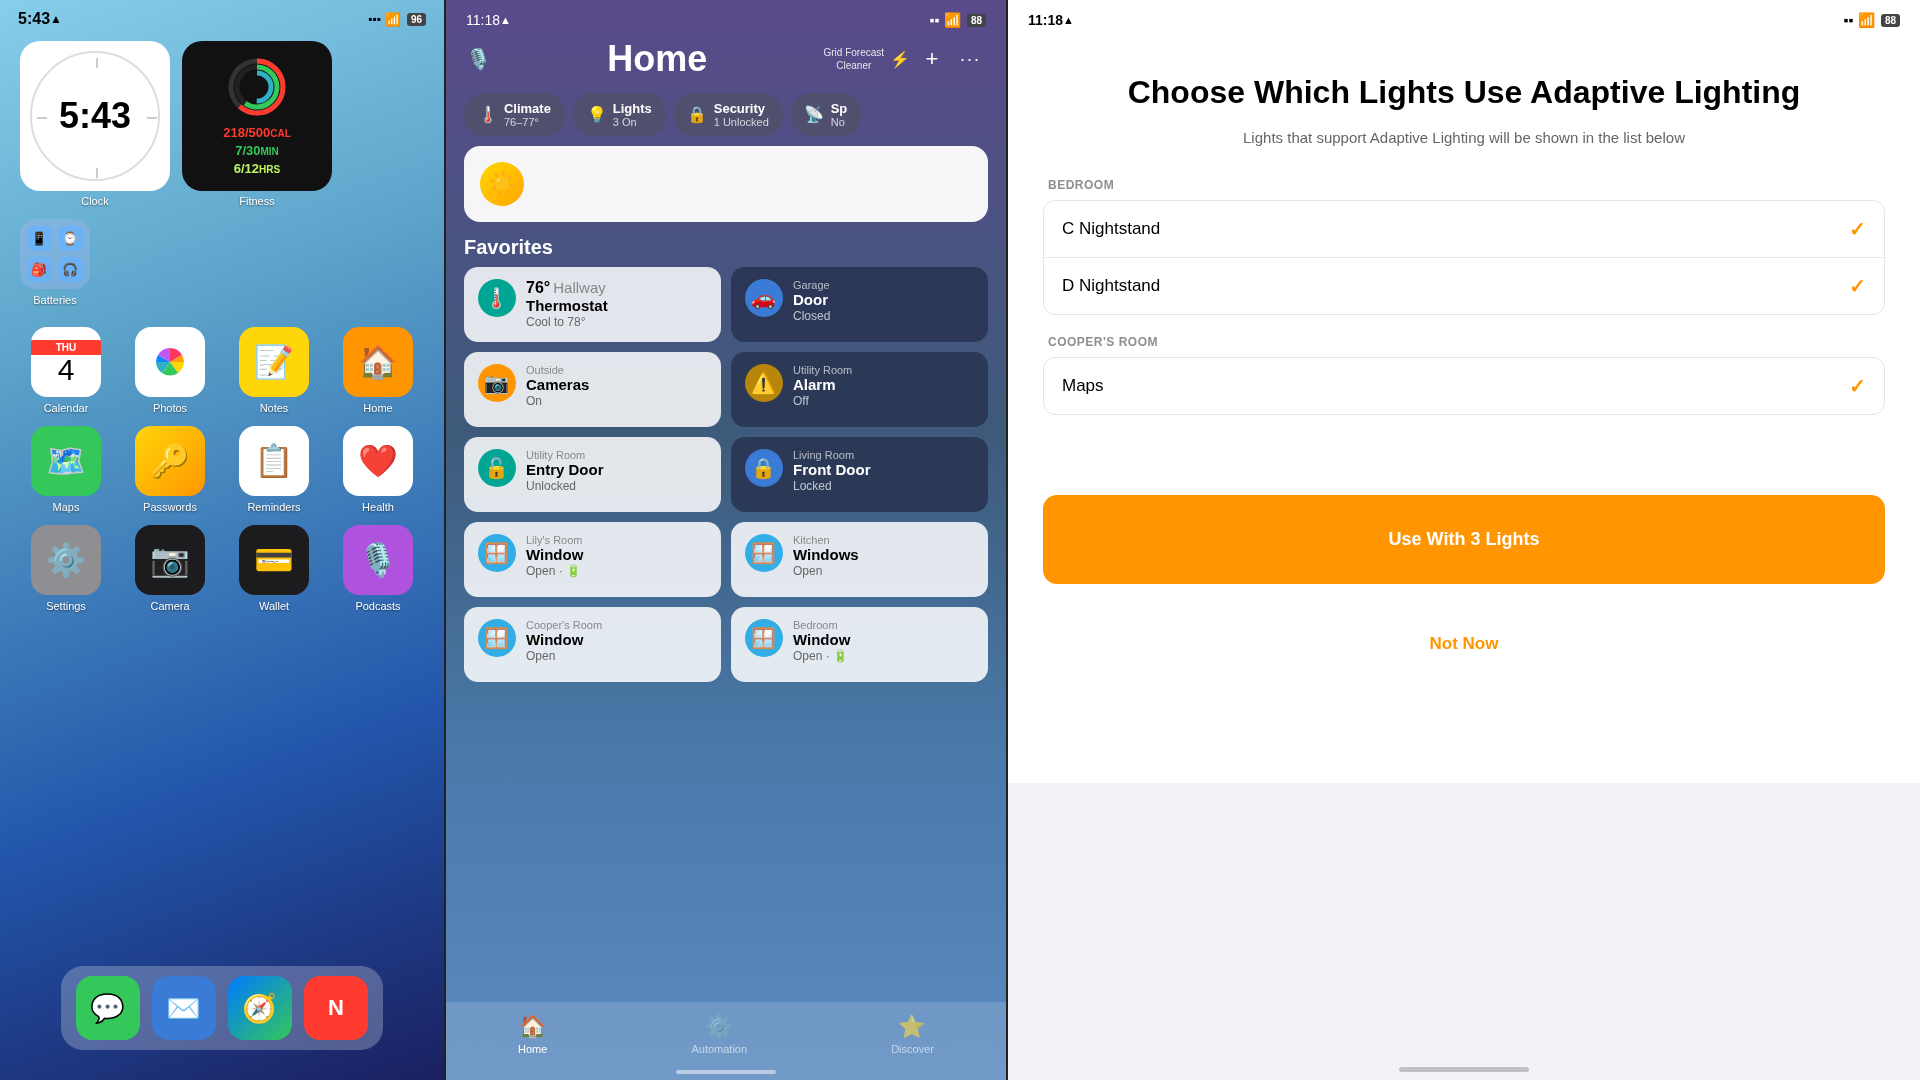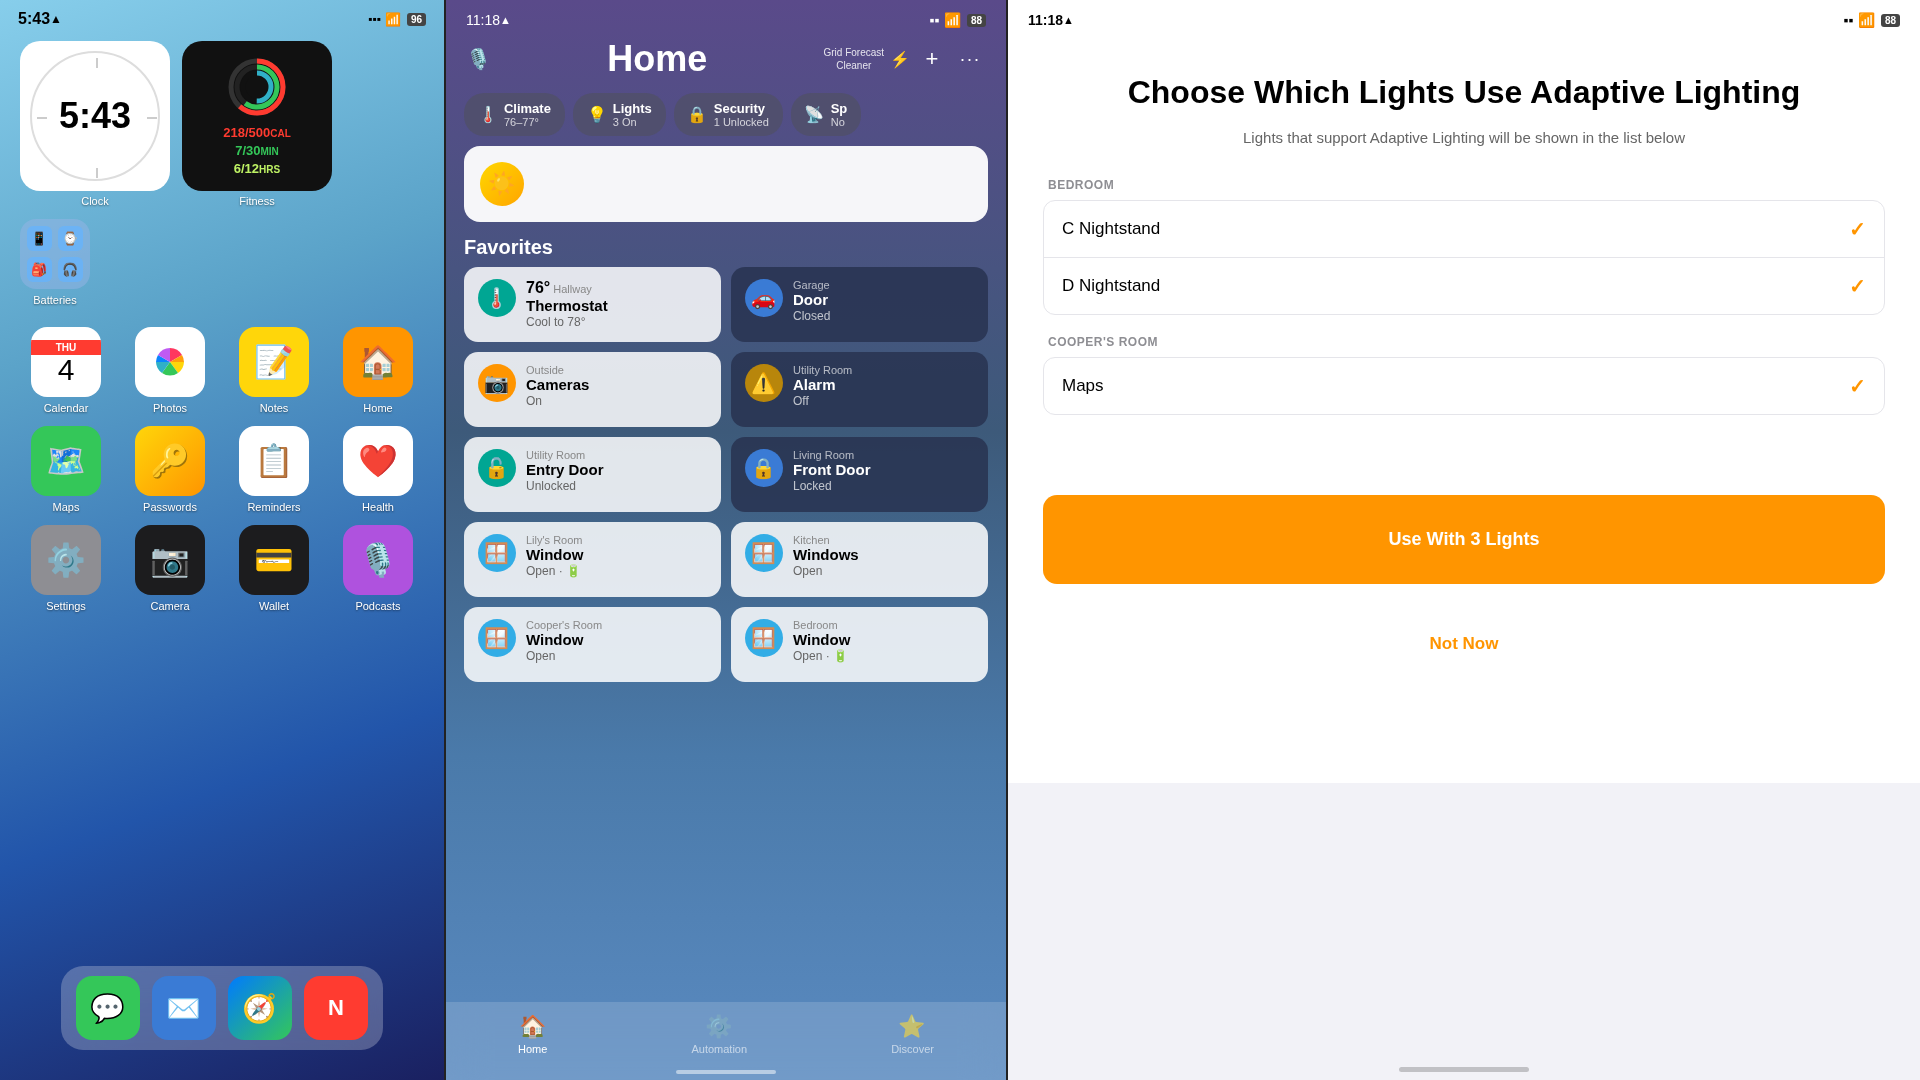--- a/index.html
+++ b/index.html
@@ -754,21 +754,21 @@
     <div class="adaptive-icon">☀️</div>
   </div>
 
   <div class="favorites-label">Favorites</div>
 
   <div class="fav-grid">
 
     <div class="fav-tile light">
       <div class="fav-tile-icon icon-teal" style="color:#fff;font-size:20px;">🌡️</div>
       <div class="fav-tile-text">
-        <div class="room"><span style="font-size:16px;font-weight:700;color:#000;">76°</span> <span style="color:#888;font-size:11px;">Hallway</span></div>
+        <div class="room"><span style="font-size:16px;font-weight:700;color:#000;">76°</span> <span style="color:#888;font-size:15px;">Hallway</span></div>
         <div class="device">Thermostat</div>
         <div class="status">Cool to 78°</div>
       </div>
     </div>
 
     <div class="fav-tile dark">
       <div class="fav-tile-icon icon-blue" style="color:#fff;font-size:20px;">🚗</div>
       <div class="fav-tile-text">
         <div class="room">Garage</div>
         <div class="device">Door</div>

